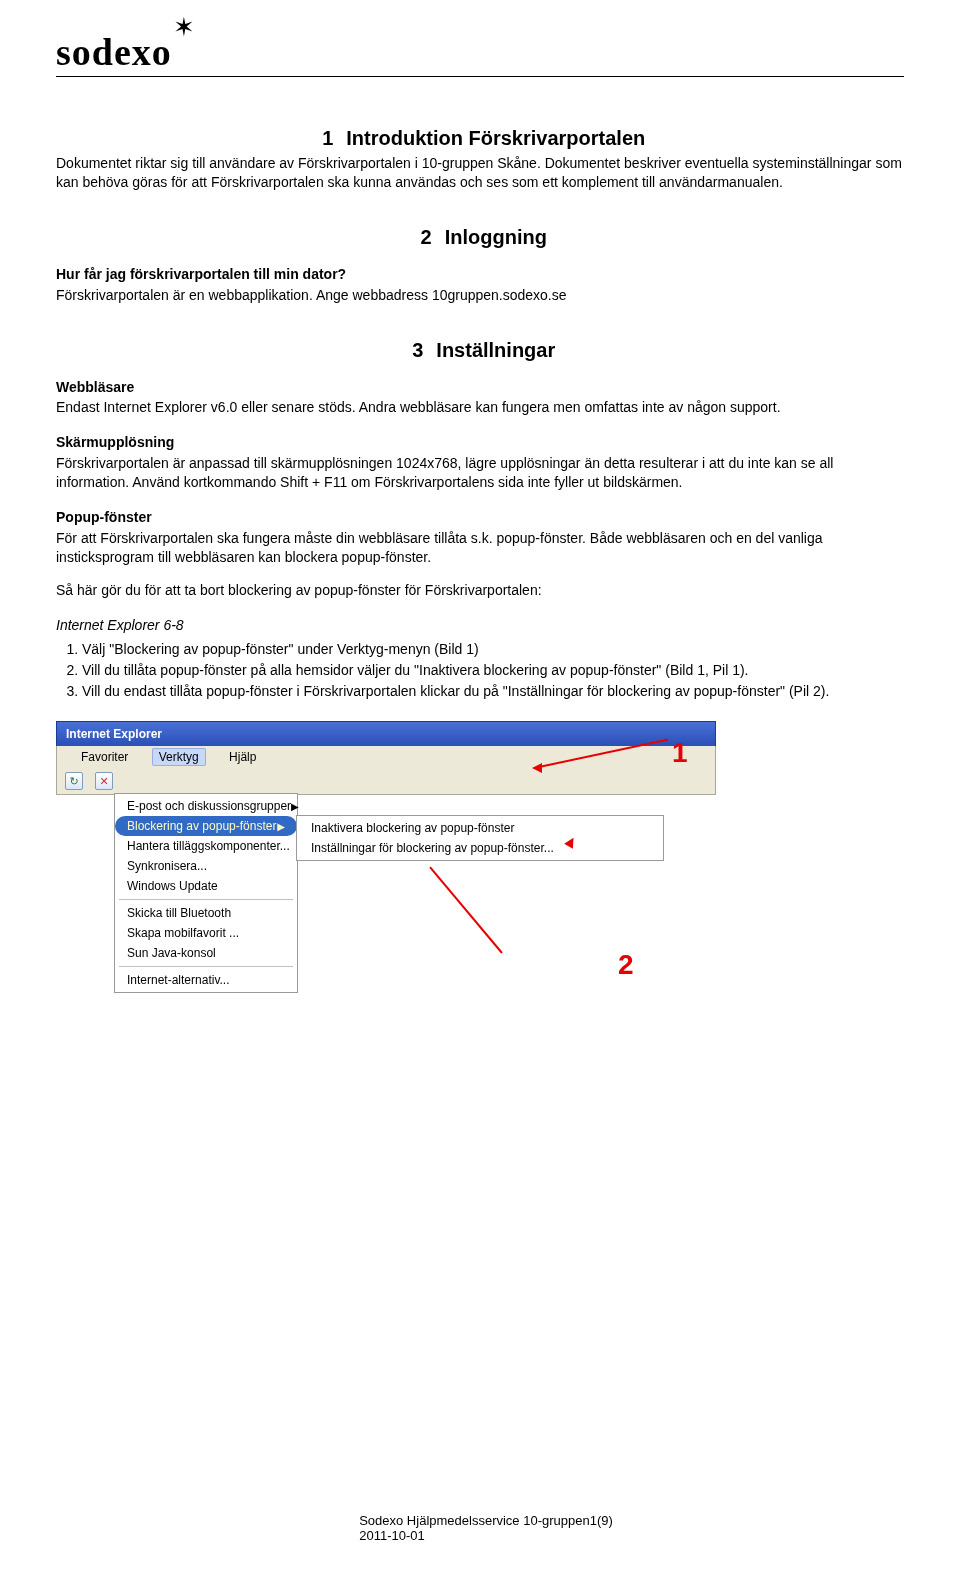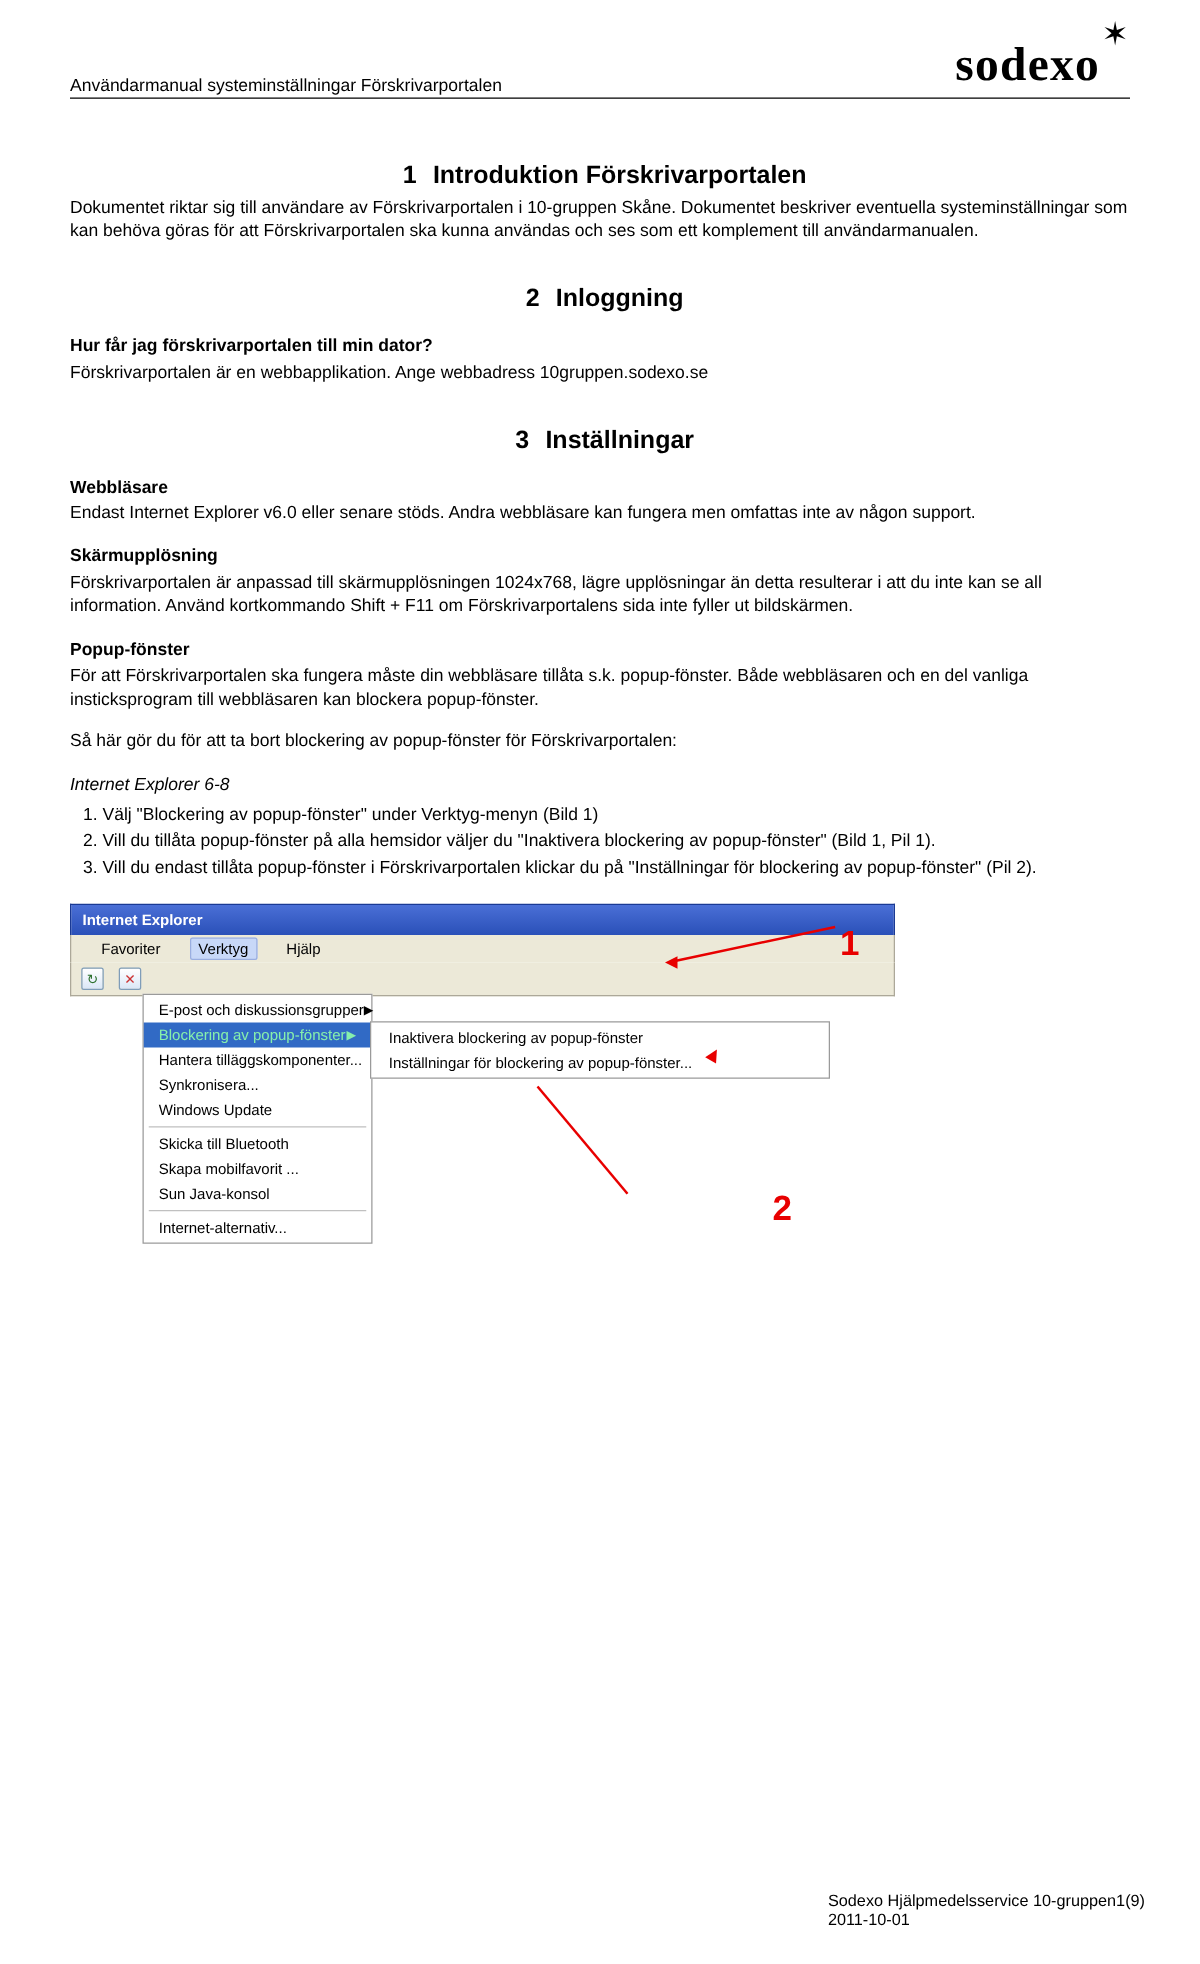--- a/index.html
+++ b/index.html
@@ -118,21 +118,22 @@
     border: 1px solid #9a9a9a;
     padding: 2px 0;
   }
   .dropdown .item {
     padding: 3px 12px;
     white-space: nowrap;
     display:flex; justify-content:space-between; align-items:center;
   }
   .dropdown .item.hi {
     background: #316ac5;
-    color: #86efac;
+    color: #fef9c3;
+    border-radius: 10px;
   }
   .dropdown .sep {
     border-top: 1px solid #c0c0c0;
     margin: 3px 4px;
   }
   .submenu {
     width: 368px;
     background: #fff;
     border: 1px solid #9a9a9a;
     padding: 2px 0;
@@ -156,31 +157,30 @@
   }
   .arrowhead {
     position: absolute;
     width: 0; height: 0;
     border-style: solid;
   }
   .footer {
     position: absolute;
     left: 56px; right: 44px; bottom: 28px;
     display: flex;
-    justify-content: flex-end;
+    justify-content: center;
     font-size: 13px;
   }
 </style>
 </head>
 <body>
 
 <div class="page">
 
   <div class="header">
-    <div class="header-title">Användarmanual systeminställningar Förskrivarportalen</div>
     <div class="logo">
       <span>sodexo</span><span class="star">✶</span>
     </div>
   </div>
 
   <h1 class="section">
     <span class="num">1</span>
     <span>Introduktion Förskrivarportalen</span>
   </h1>
   <p>Dokumentet riktar sig till användare av Förskrivarportalen i 10-gruppen Skåne. Dokumentet beskriver eventuella systeminställningar som kan behöva göras för att Förskrivarportalen ska kunna användas och ses som ett komplement till användarmanualen.</p>

